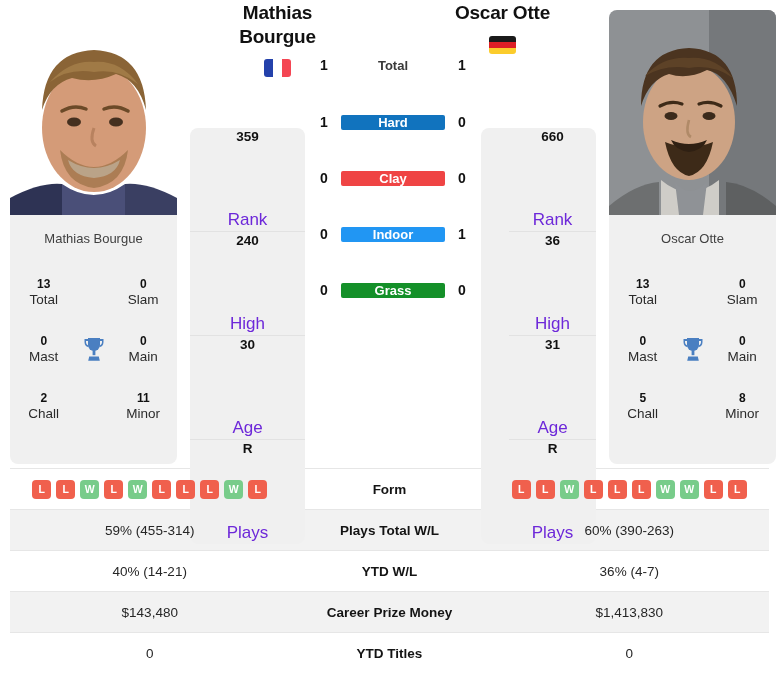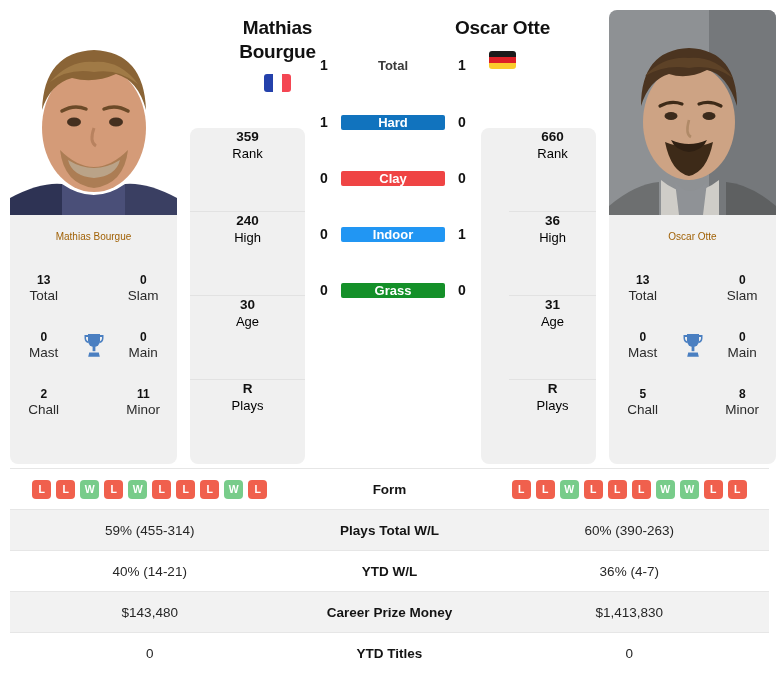--- a/index.html
+++ b/index.html
@@ -36,22 +36,22 @@
   .photo svg { display: block; width: 100%; height: 100%; }
 
   .titles-card {
     background: #f0f0f0;
     border-radius: 0 0 8px 8px;
     padding: 10px 6px 14px 6px;
     height: 249px;
   }
   .titles-name {
     text-align: center;
-    font-size: 10px;
-    color: #a16207;
+    font-size: 13px;
+    color: #404040;
     padding: 6px 0 18px 0;
   }
   .titles-grid {
     display: grid;
     grid-template-columns: 1fr 44px 1fr;
     grid-template-rows: repeat(3, 1fr);
     align-items: center;
     height: 172px;
   }
   .tstat { text-align: center; line-height: 1.25; }
@@ -63,31 +63,31 @@
   .rank-card {
     width: 115px;
     flex: 0 0 115px;
     margin: 118px 8px 0 13px;
     background: #f0f0f0;
     border-radius: 8px;
     overflow: hidden;
   }
   .rank-card.right { margin: 118px 13px 0 8px; padding-left: 28px; }
   .rank-row {
-    height: 84px;
+    height: 104px;
     display: flex;
     flex-direction: column;
     align-items: center;
-    justify-content: flex-start;
+    justify-content: space-between;
     border-bottom: 1px solid #e2e2e2;
     line-height: 1.3;
   }
   .rank-row:last-child { border-bottom: none; }
   .rank-row .num { font-size: 13.5px; font-weight: bold; color: #111; }
-  .rank-row .lab { font-size: 13px; color: #000000; }
+  .rank-row .lab { font-size: 17px; color: #6d28d9; }
 
   
   .center-col {
     flex: 1 1 auto;
     display: flex;
     flex-direction: column;
     align-items: center;
     padding-top: 22px;
   }
   .name-block { text-align: center; width: 100%; }
@@ -134,21 +134,21 @@
     font-weight: bold;
     color: #ffffff;
     padding: 0 0;
     border-radius: 2px;
     margin: 0 6px;
   }
 
   
   .headers {
     position: absolute;
-    top: 16px;
+    top: 1px;
     left: 185px;
     width: 410px;
     display: flex;
     justify-content: space-between;
     pointer-events: none;
   }
 
   
   .table { padding: 0 10px; }
   .trow {

